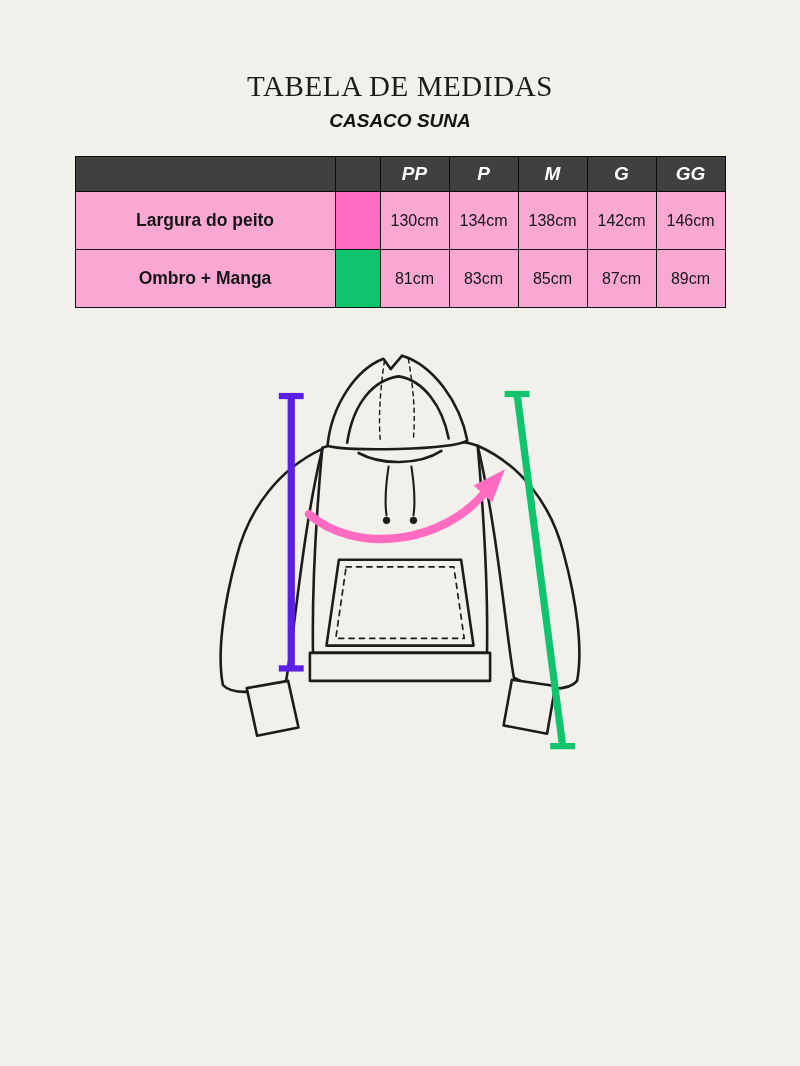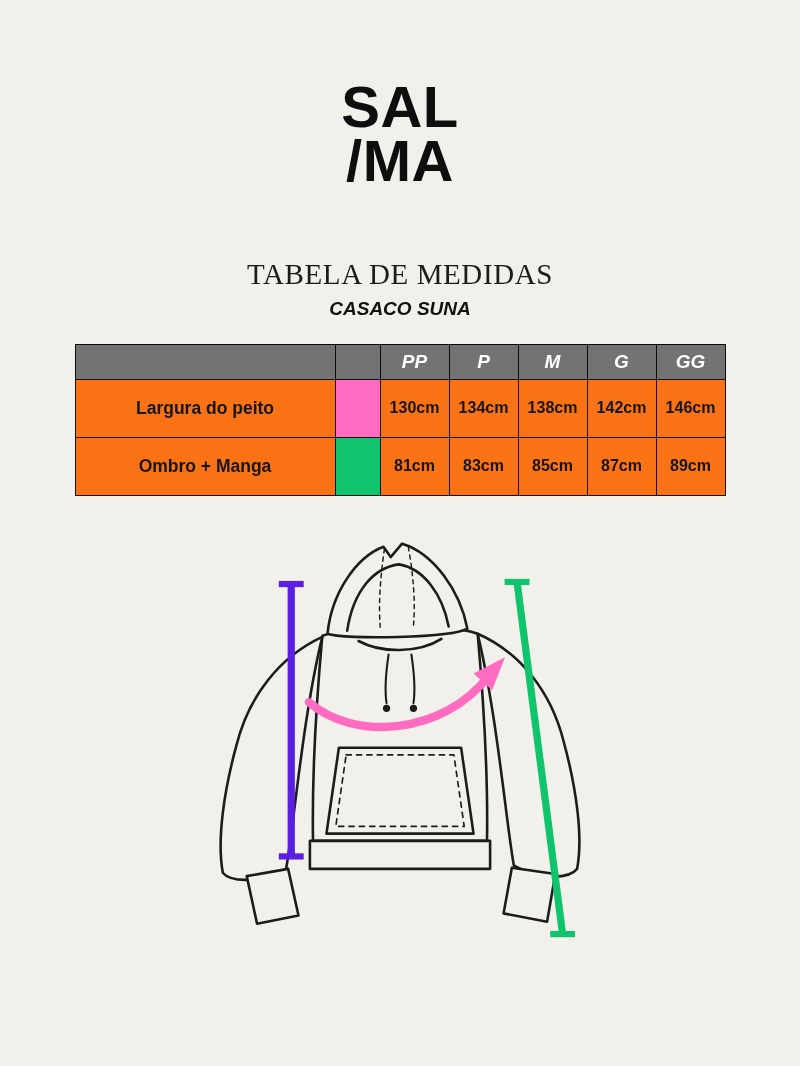--- a/index.html
+++ b/index.html
@@ -9,39 +9,35 @@
     font-family:"Liberation Sans","DejaVu Sans",sans-serif;
     color:#141414;
     overflow:hidden;
   }
   .page{width:800px;height:1066px;display:flex;flex-direction:column;align-items:center;}
   .logo{margin-top:80px;text-align:center;font-weight:700;font-size:58px;line-height:0.93;letter-spacing:0.5px;color:#0E0E0E;}
   .logo span{display:block;}
   .title{margin-top:70px;font-size:29px;font-weight:400;letter-spacing:0.6px;color:#1B1B1B;font-family:Liberation Serif, serif;}
   .subtitle{margin-top:7px;font-size:19px;font-weight:700;font-style:italic;color:#111;}
   table.size-table{margin-top:24px;border-collapse:collapse;table-layout:fixed;width:650px;}
-  .size-table th,.size-table td{border:1.5px solid #121212;text-align:center;vertical-align:middle;padding:0;font-weight:bold;}
+  .size-table th,.size-table td{border:1.5px solid #121212;text-align:center;vertical-align:middle;padding:0;}
   .size-table thead th{
-    background:#737373;color:#FFFFFF;border-color:#0C0C0C;
+    background:#404040;color:#FFFFFF;border-color:#0C0C0C;
     font-weight:700;font-style:italic;font-size:19px;height:34px;
   }
-  .size-table tbody td{background:#f97316;height:57px;font-size:16px;color:#161616;}
+  .size-table tbody td{background:#f9a8d4;height:57px;font-size:16px;color:#161616;}
   .size-table td.label-cell{font-weight:700;font-size:17.5px;}
   .size-table td.swatch-cell{padding:0;}
   .diagram-wrap{margin-top:34px;}
 </style>
 </head>
 <body>
 
 <div class="page">
 
-  <div class="logo">
-    <span>SAL</span>
-    <span>/MA</span>
-  </div>
 
   <div class="title">TABELA DE MEDIDAS</div>
   <div class="subtitle">CASACO SUNA</div>
 
   <table class="size-table">
     <colgroup>
       <col style="width:260px">
         <col style="width:45px">
       <col style="width:69px">
         <col style="width:69px">

